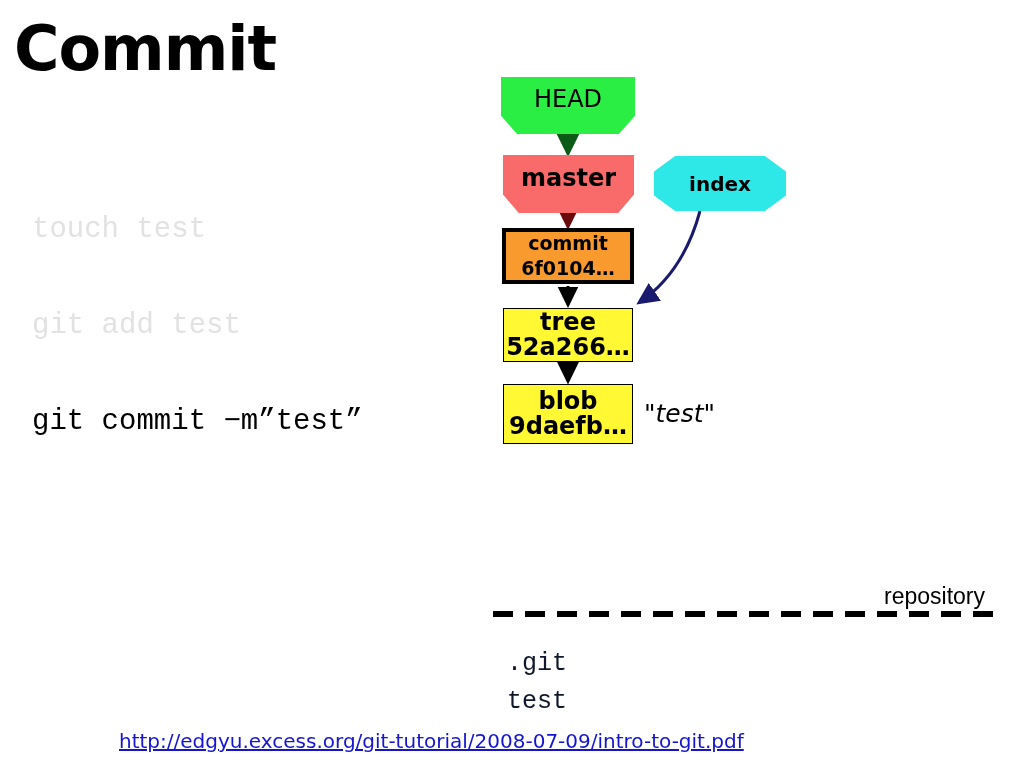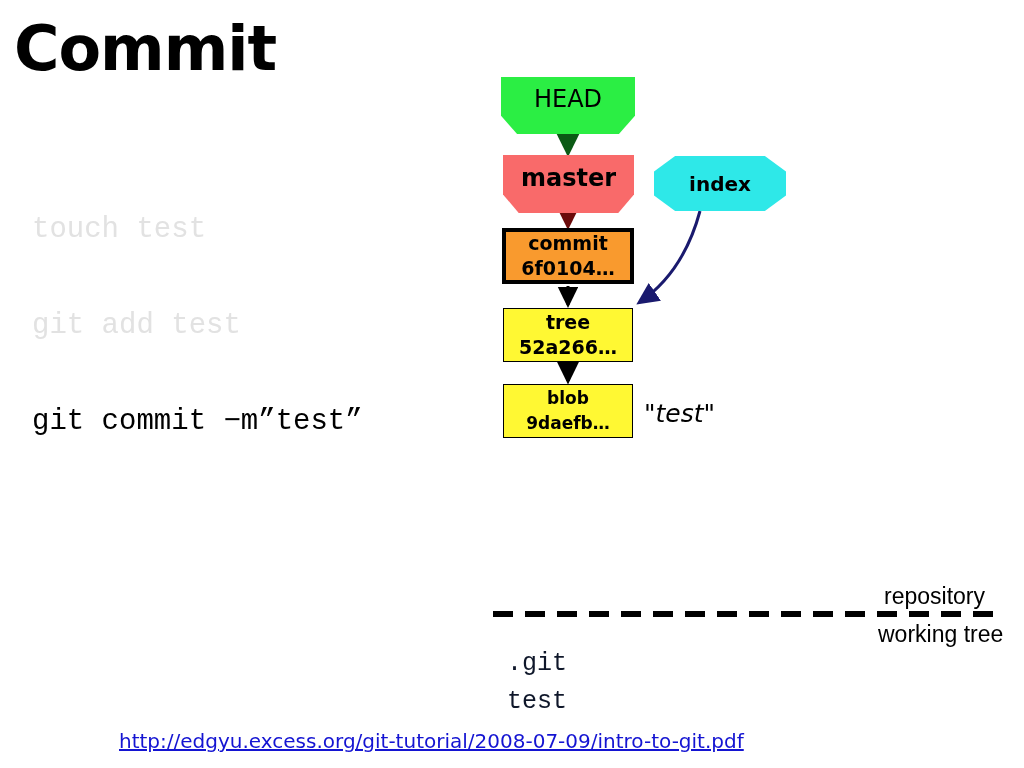--- a/index.html
+++ b/index.html
@@ -102,28 +102,28 @@
     left: 502px; top: 228px; width: 132px; height: 56px;
     background: #F99A2E;
     border: 4px solid #000000;
     font-size: 19px;
     line-height: 25px;
   }
   #node-tree {
     left: 503px; top: 308px; width: 130px; height: 54px;
     background: #FFF833;
     border: 1.5px solid #000000;
-    font-size: 19px;
+    font-size: 24px;
     line-height: 25px;
   }
   #node-blob {
-    left: 503px; top: 384px; width: 130px; height: 54px;
+    left: 503px; top: 384px; width: 130px; height: 60px;
     background: #FFF833;
     border: 1.5px solid #000000;
-    font-size: 17px;
+    font-size: 24px;
     line-height: 25px;
   }
 
   .node-line { display: block; }
 
   #label-test {
     position: absolute;
     left: 644px;
     top: 399px;
     font-family: "DejaVu Sans", sans-serif;
@@ -259,21 +259,20 @@
       <span class="node-line">9daefb…</span>
     </div>
 
     <div id="label-test">"test"</div>
   </div>
 
   <div id="label-repository">repository</div>
 
   <div id="zone-divider"></div>
 
-  <div id="label-working-tree">working tree</div>
 
   <div id="files">
     <div class="file-line">.git</div>
     <div class="file-line">test</div>
   </div>
 
   <div id="source-link">http://edgyu.excess.org/git-tutorial/2008-07-09/intro-to-git.pdf</div>
 
 </div>
 

